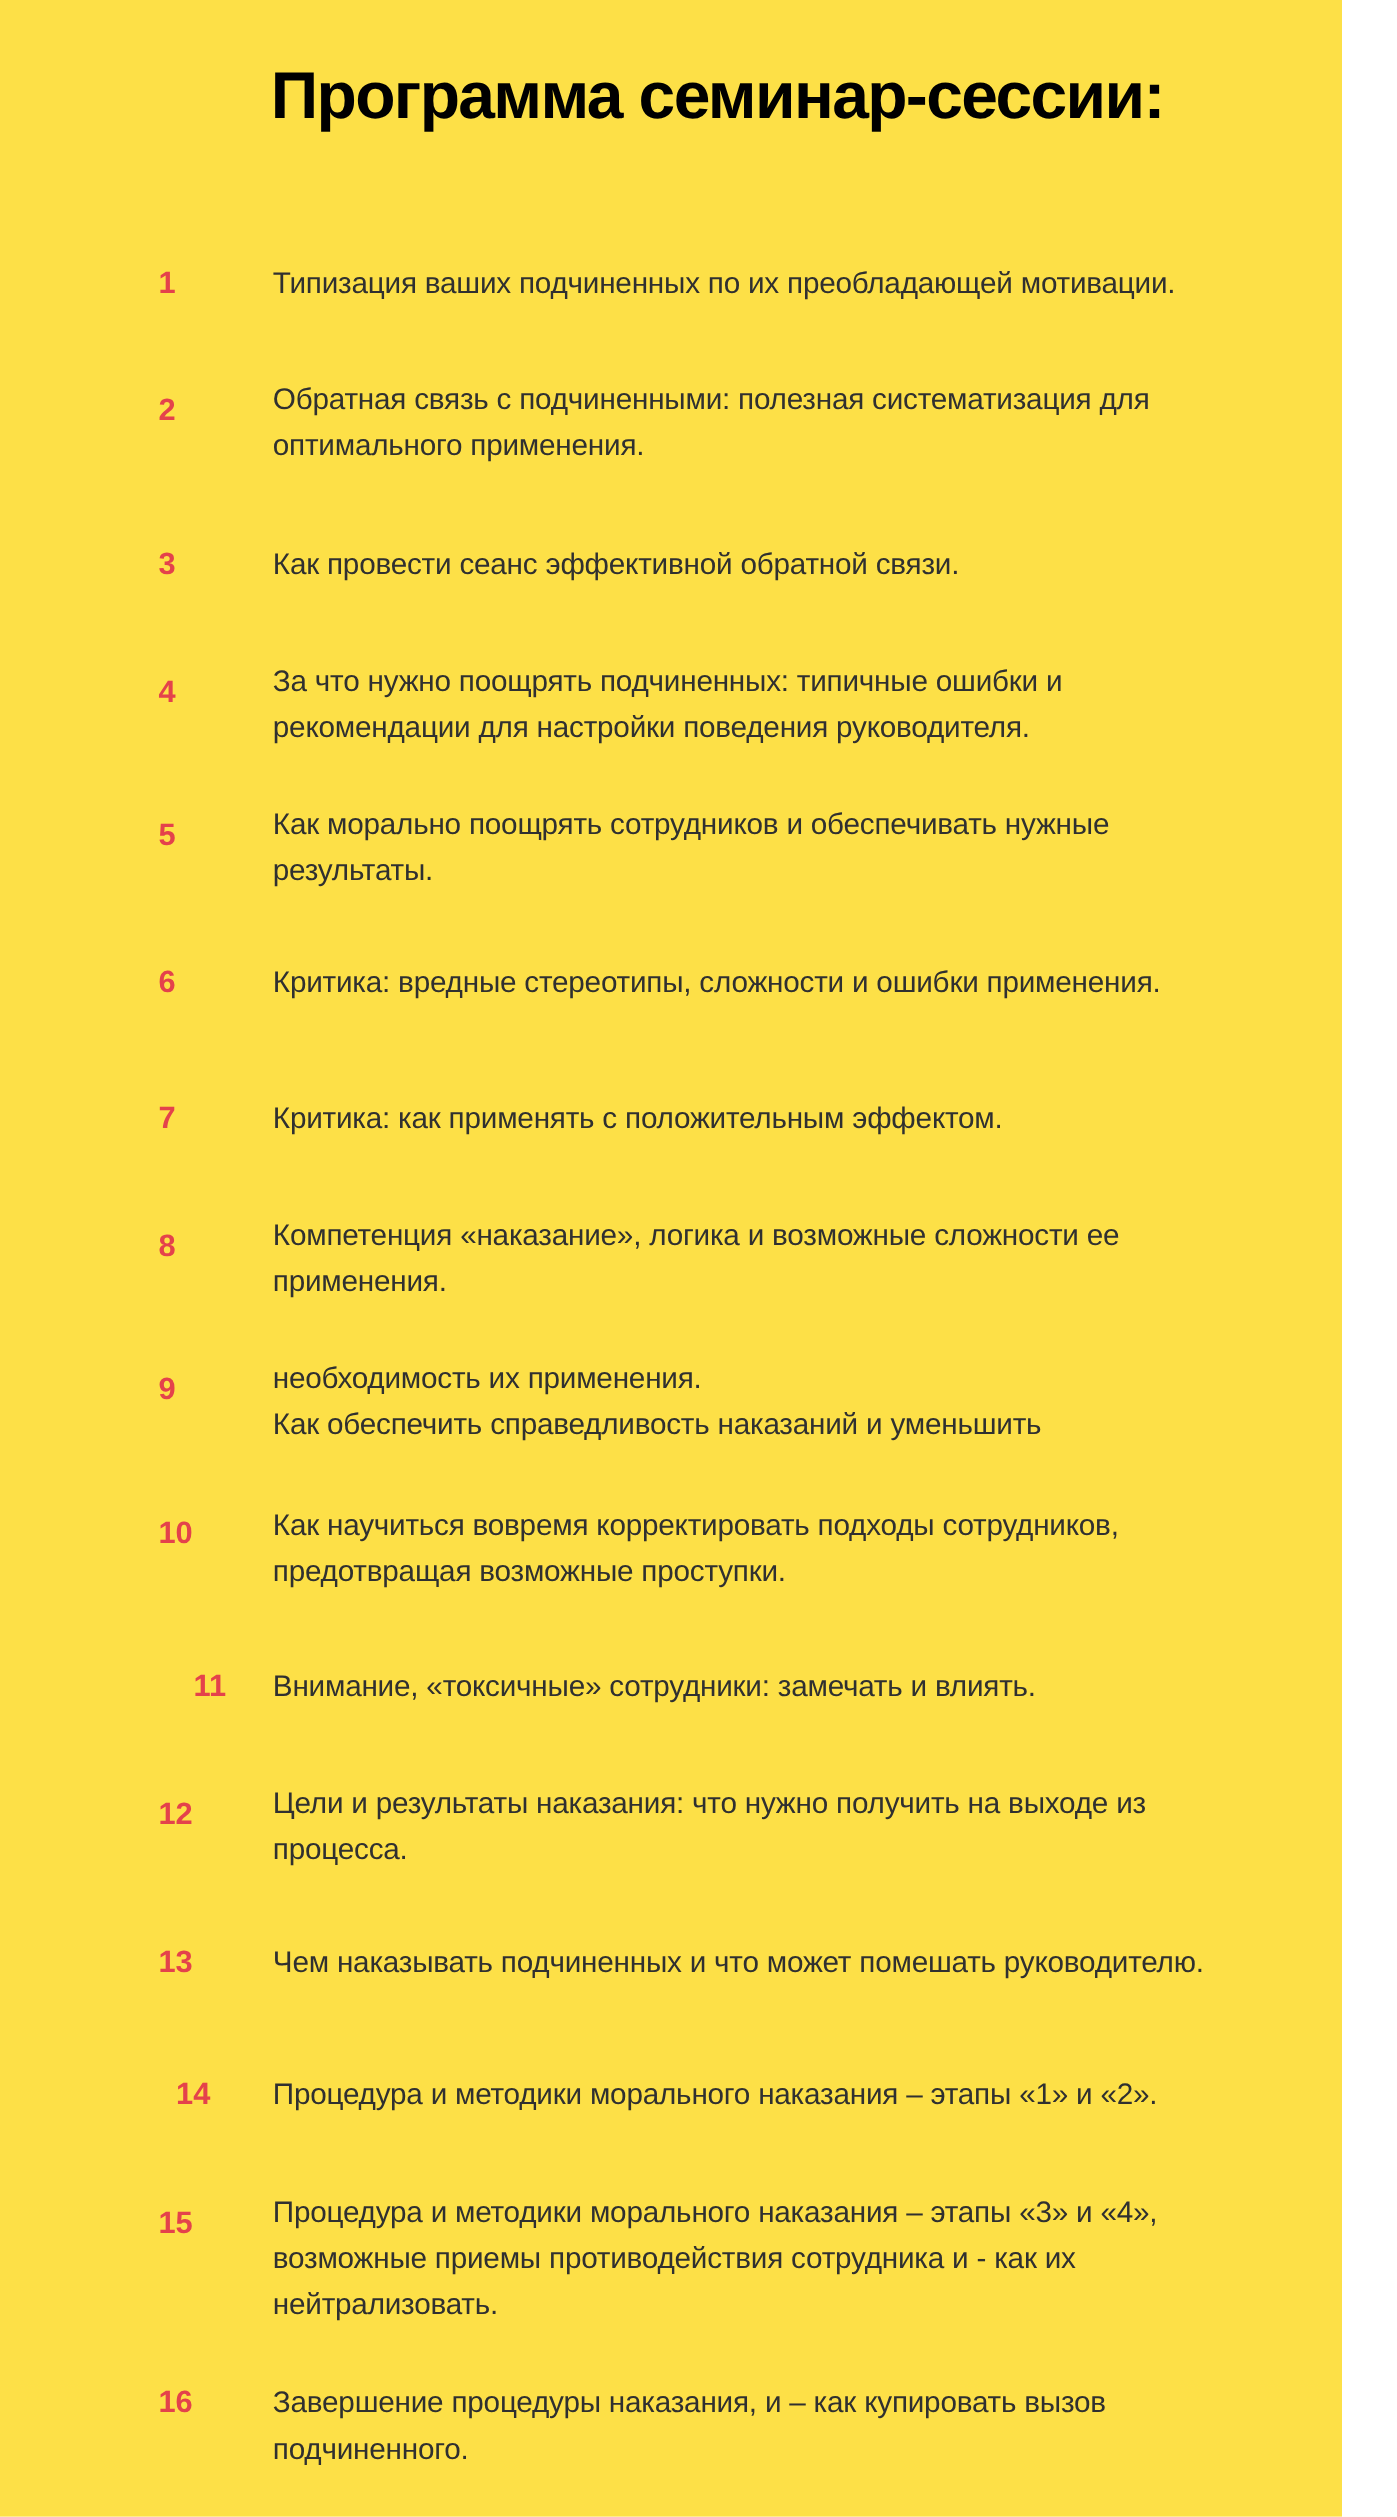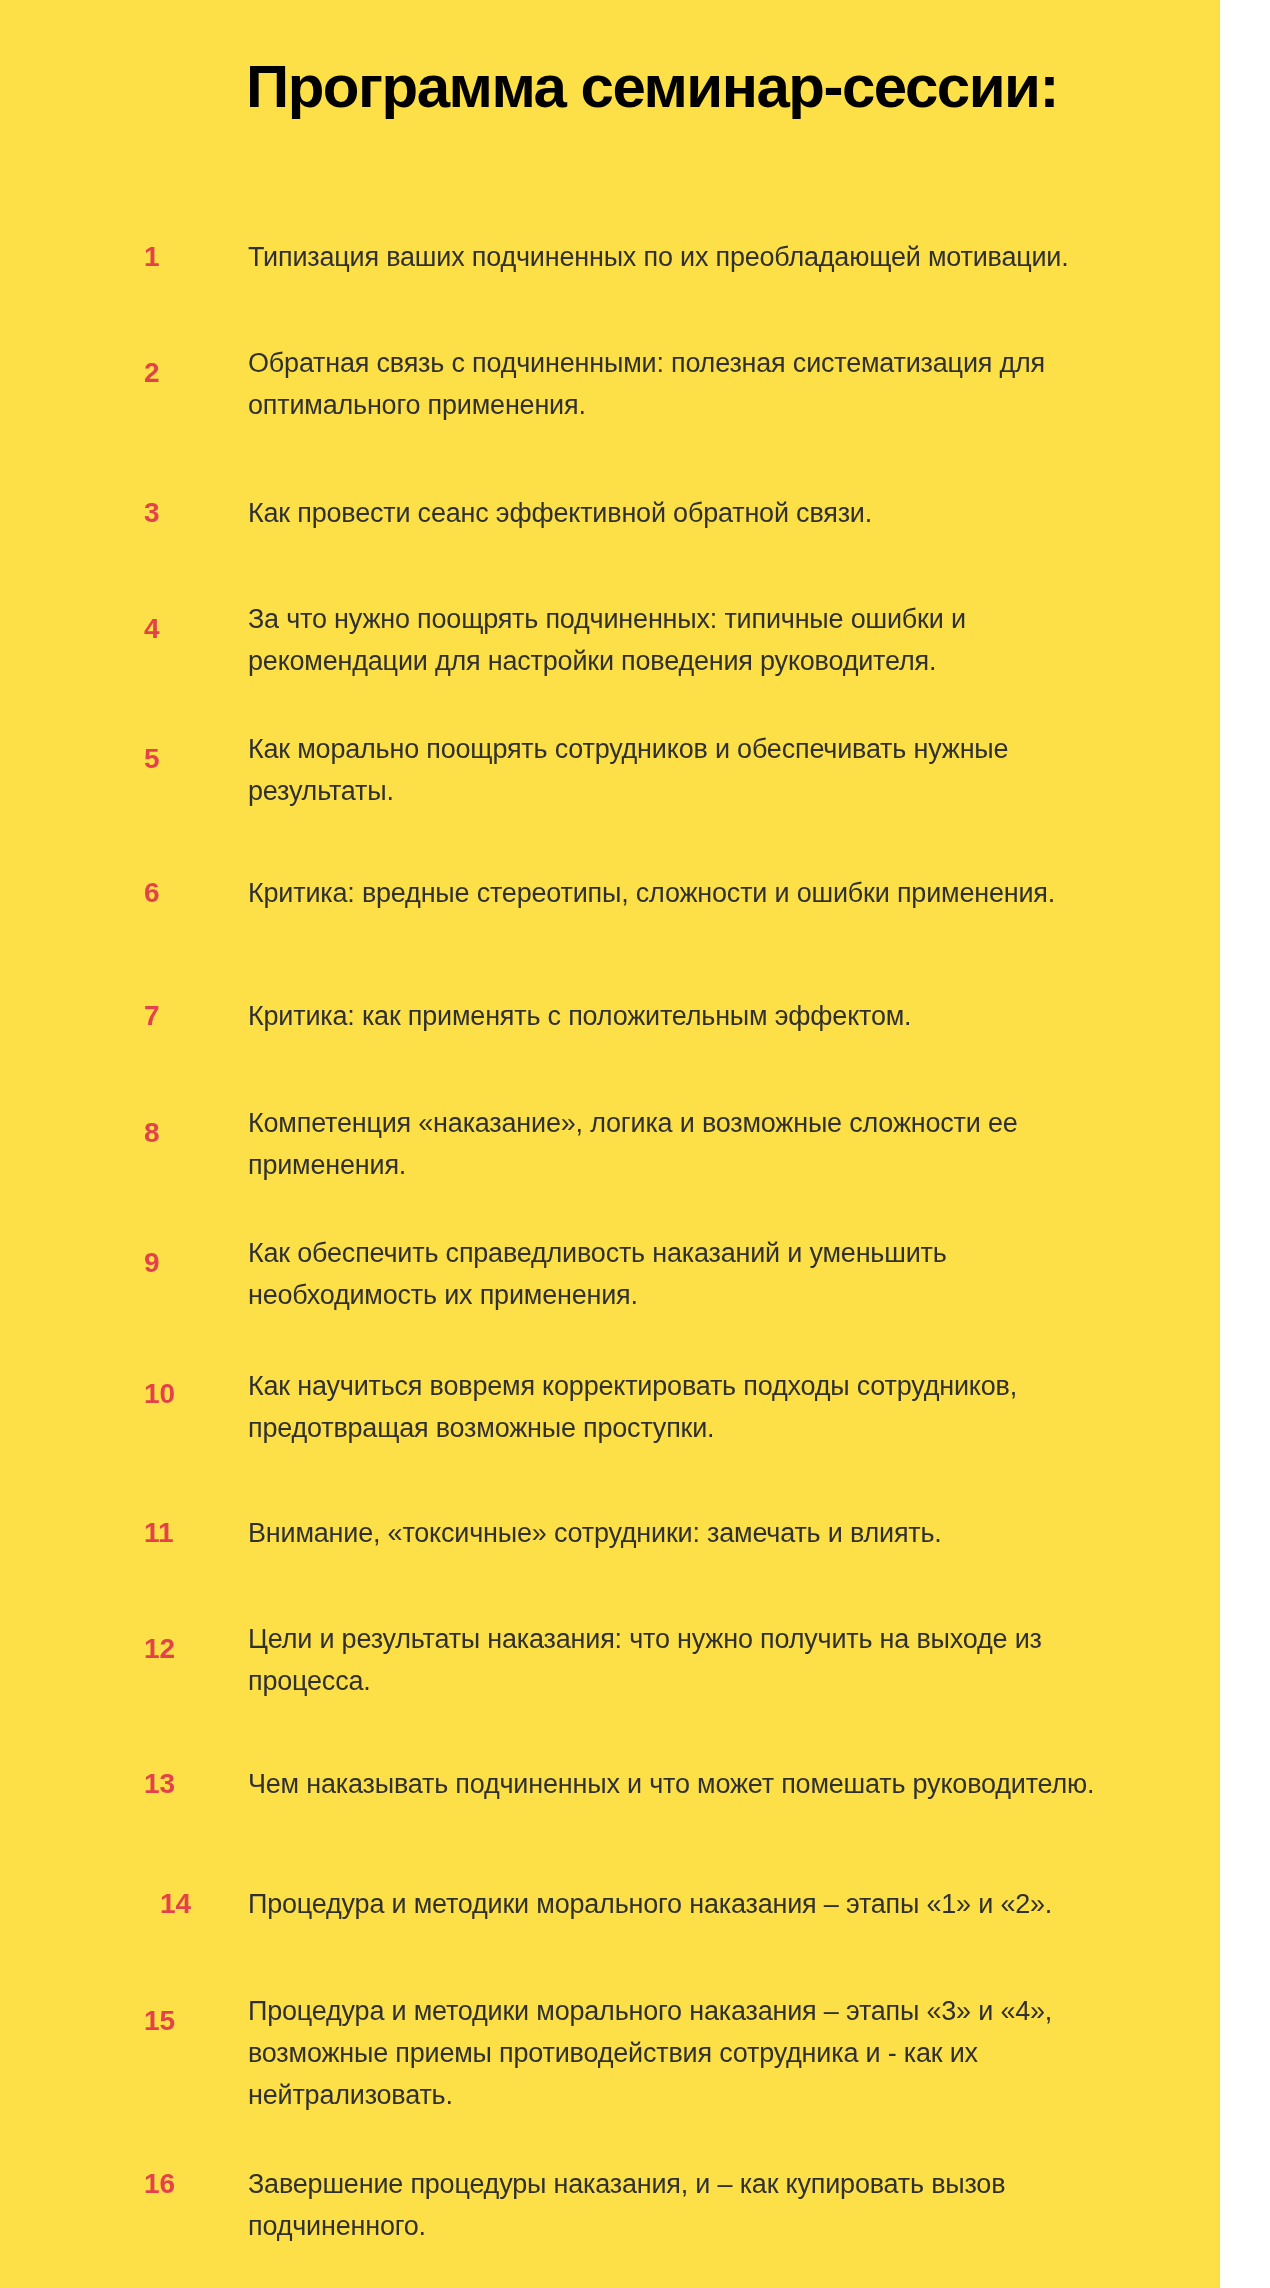--- a/index.html
+++ b/index.html
@@ -111,33 +111,33 @@
       <div class="item" style="top: 1102px;">
         <div class="num" style="top: 10px;">8</div>
         <div class="lines">
           <div class="line">Компетенция «наказание», логика и возможные сложности ее</div>
           <div class="line">применения.</div>
         </div>
       </div>
       <div class="item" style="top: 1232px;">
         <div class="num" style="top: 10px;">9</div>
         <div class="lines">
+          <div class="line">необходимость их применения.</div>
           <div class="line">Как обеспечить справедливость наказаний и уменьшить</div>
-          <div class="line">необходимость их применения.</div>
         </div>
       </div>
       <div class="item" style="top: 1365px;">
         <div class="num" style="top: 8px;">10</div>
         <div class="lines">
           <div class="line">Как научиться вовремя корректировать подходы сотрудников,</div>
           <div class="line">предотвращая возможные проступки.</div>
         </div>
       </div>
       <div class="item" style="top: 1512px;">
-        <div class="num" style="top: 0px;">11</div>
+        <div class="num" style="top: 0px; margin-left: 32px;">11</div>
         <div class="lines">
           <div class="line">Внимание, «токсичные» сотрудники: замечать и влиять.</div>
         </div>
       </div>
       <div class="item" style="top: 1618px;">
         <div class="num" style="top: 10px;">12</div>
         <div class="lines">
           <div class="line">Цели и результаты наказания: что нужно получить на выходе из</div>
           <div class="line">процесса.</div>
         </div>

